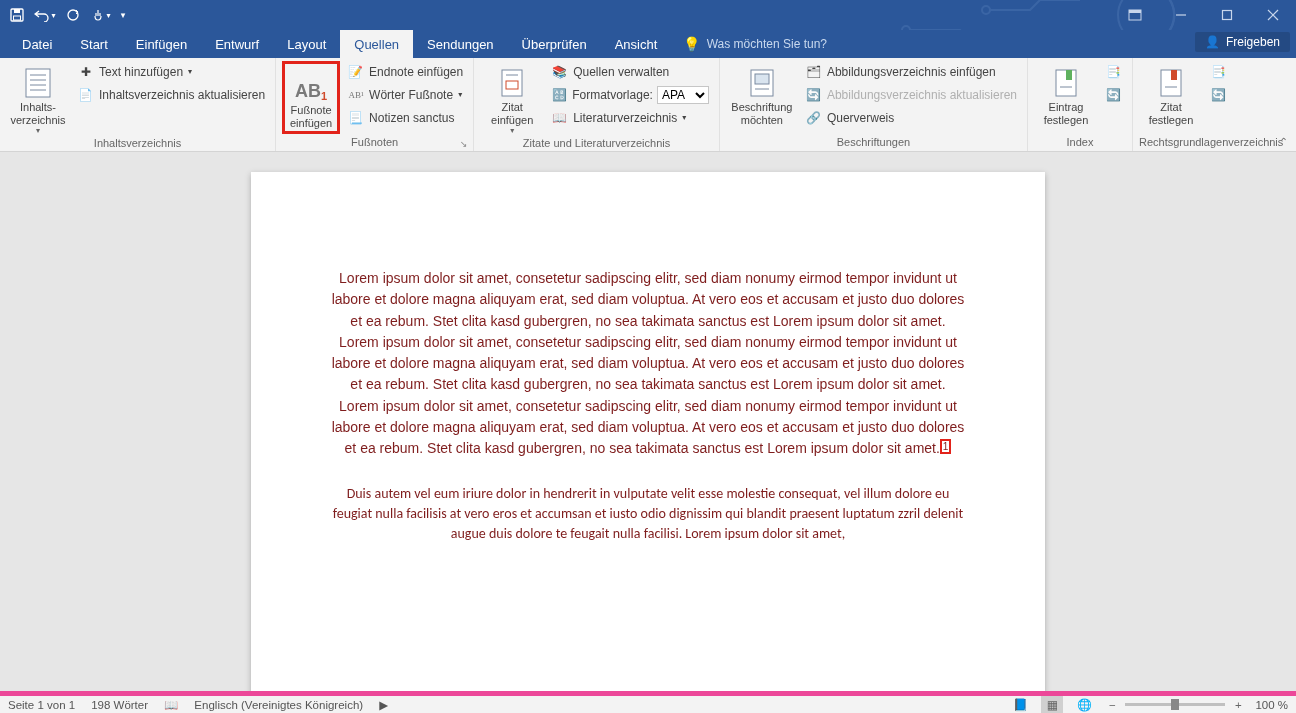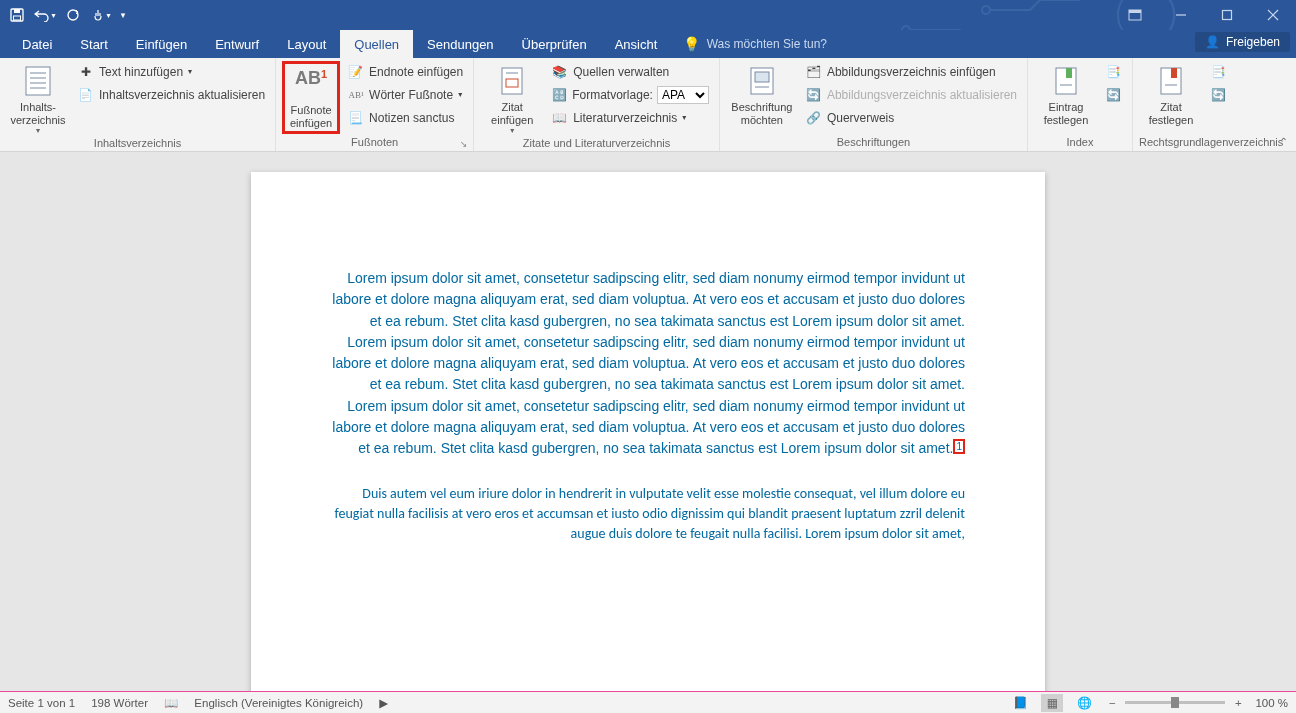--- a/index.html
+++ b/index.html
@@ -21,44 +21,44 @@
 .tellme .bulb { font-size: 14px; }
 .share { position: absolute; right: 6px; top: 2px; background: rgba(0,0,0,0.15); color: #fff; font-size: 12px; padding: 3px 10px; border-radius: 2px; display:flex; align-items:center; gap:6px;}
 
 
 .ribbon { height: 94px; background: #f3f3f3; border-bottom: 1px solid #d4d4d4; display: flex; position: relative; }
 .group { border-right: 1px solid #e1e1e1; display: flex; flex-direction: column; justify-content: space-between; padding: 3px 6px 0 6px; }
 .group-label { text-align: center; font-size: 11px; color: #666; padding: 2px 0 3px 0; position: relative;}
 .group-label .launcher { position:absolute; right:0; bottom:2px; font-size:9px; color:#888; }
 .group-body { display: flex; gap: 4px; flex: 1; }
 .bigbtn { display: flex; flex-direction: column; align-items: center; justify-content: flex-start; width: 64px; padding-top: 4px; cursor: pointer; }
-.bigbtn .icon-lg { height: 34px; display:flex; align-items:flex-start; justify-content:center; }
+.bigbtn .icon-lg { height: 34px; display:flex; align-items:flex-end; justify-content:center; }
 .bigbtn .lbl { font-size: 11px; color: #444; text-align: center; line-height: 1.15; margin-top: 2px;}
 .bigbtn .drop { font-size: 8px; color: #666; }
 .stack { display: flex; flex-direction: column; gap: 2px; }
 .smbtn { display: flex; align-items: center; gap: 5px; font-size: 12px; color: #444; padding: 1px 4px; cursor: pointer; white-space: nowrap; height: 21px;}
 .smbtn.disabled { color:#b0b0b0; cursor:default;}
 .sm-icon { width: 16px; height: 16px; display: inline-flex; align-items: center; justify-content:center; font-size:12px;}
 .fmtselect { display:flex; align-items:center; gap:4px; font-size:12px; color:#444; }
 .fmtselect select { font-size: 12px; border:1px solid #c6c6c6; background:#fff; height:18px; width:52px;}
 .highlight-red { border: 3px solid #e2231a; }
 .collapse-caret { position:absolute; right:8px; bottom:4px; font-size:10px; color:#666; cursor:pointer;}
 
 
 .docarea { position: absolute; top: 152px; left: 0; right: 0; bottom: 22px; background: #e6e6e6; overflow-y: scroll; padding: 20px 0 0 0; display: flex; justify-content: center; }
 .page { width: 794px; min-height: 1100px; background: #fff; box-shadow: 0 2px 6px rgba(0,0,0,0.25); padding: 96px 80px; }
-.para { font: 14px/1.45 Calibri, sans-serif; color: #0369a1; margin-bottom: 24px; text-align: right; }
+.para { font: 14px/1.45 Calibri, sans-serif; color: #7f1d1d; margin-bottom: 24px; text-align: center; }
 .fn-ref { border:2px solid #e2231a; padding:0 1px; font-size:10px; position:relative; top:-3px; }
 
 
 .docarea::-webkit-scrollbar { width:17px; background:#f0f0f0;}
 .docarea::-webkit-scrollbar-thumb{ background:#c2c2c2;}
 
 
-.statusbar { position: absolute; bottom: 0; left: 0; right: 0; height: 22px; background: #f3f3f3; border-top: 1px solid #ec4899; display: flex; align-items: center; font-size: 11.5px; color: #555; padding: 0 8px; justify-content: space-between;}
+.statusbar { position: absolute; bottom: 0; left: 0; right: 0; height: 22px; background: #f3f3f3; border-top: 5px solid #ec4899; display: flex; align-items: center; font-size: 11.5px; color: #555; padding: 0 8px; justify-content: space-between;}
 .status-left { display:flex; align-items:center; gap:16px;}
 .status-right { display:flex; align-items:center; gap:10px;}
 .viewbtn { width:22px; height:18px; display:flex; align-items:center; justify-content:center; color:#666; font-size:12px;}
 .viewbtn.active { background:#d0d0d0; }
 .zoom-slider { display:flex; align-items:center; gap:6px;}
 .slider-track { width:100px; height:3px; background:#c0c0c0; position:relative;}
 .slider-thumb { position:absolute; left:50%; top:-4px; width:8px; height:11px; background:#888; transform:translateX(-50%);}
 .zminus, .zplus { width:14px; text-align:center; cursor:pointer; color:#666;}
 
 svg { display:block; }

